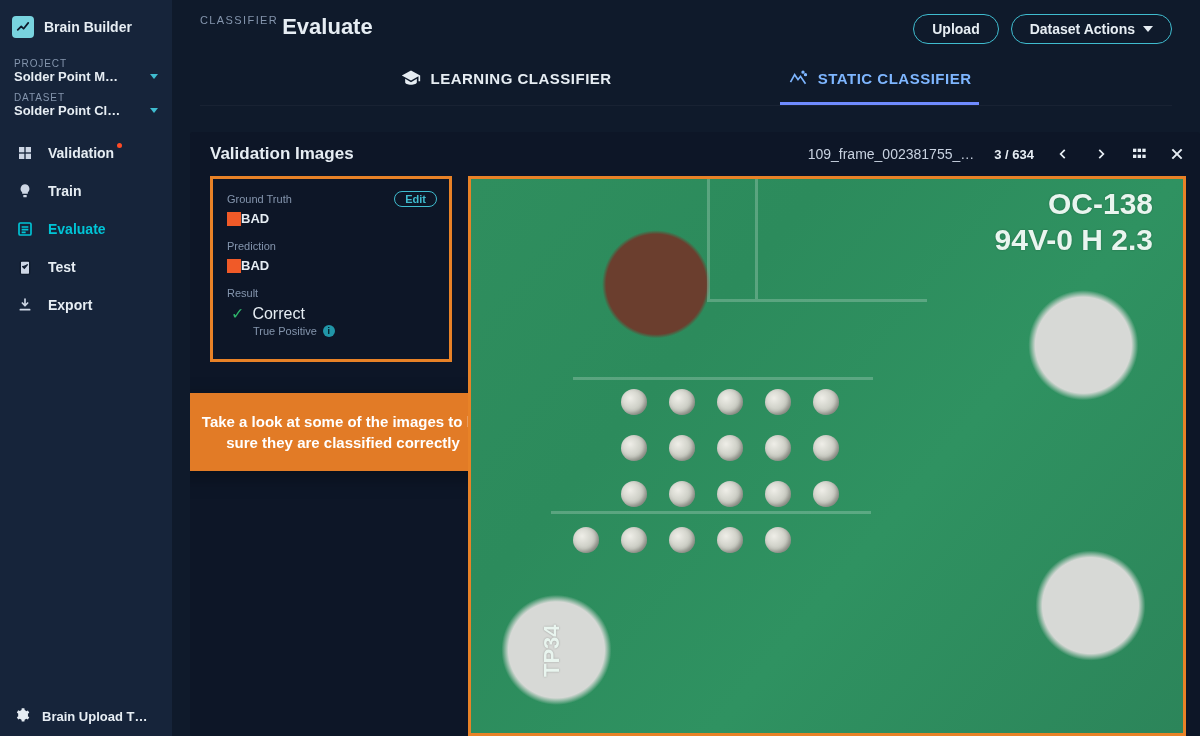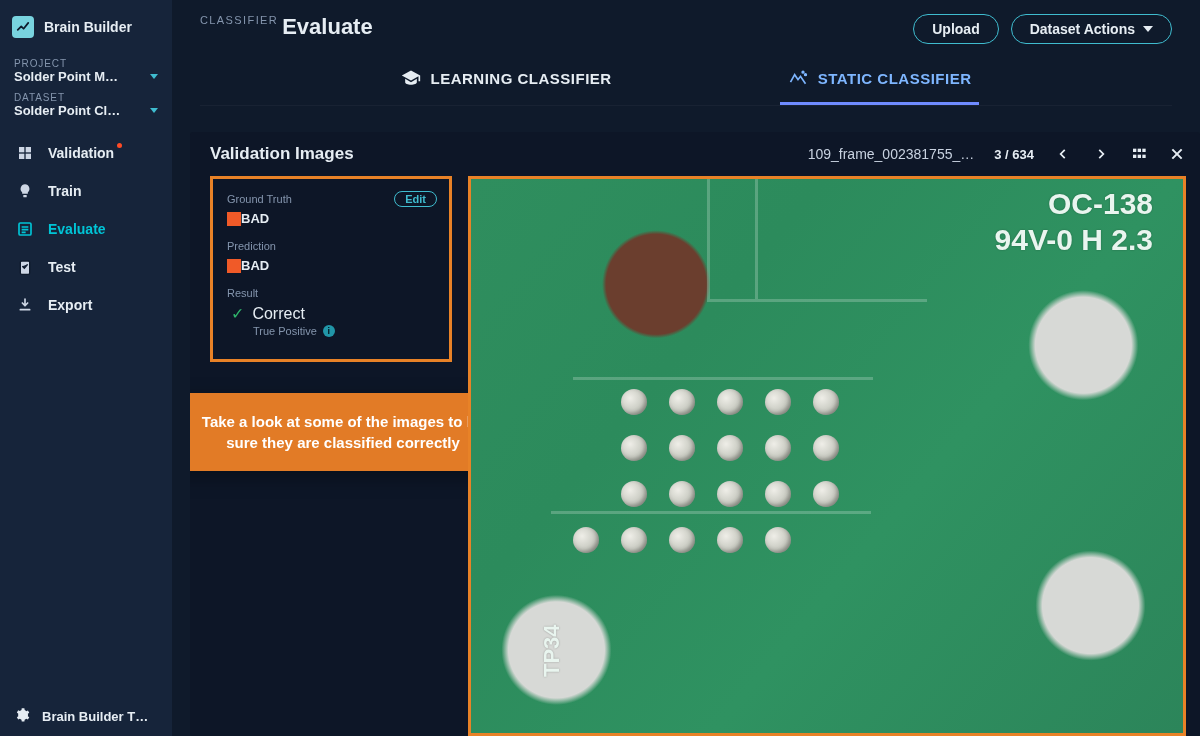--- a/index.html
+++ b/index.html
@@ -325,21 +325,21 @@
       <span>Export</span>
     </div>
   </nav>
 
   <div class="sidebar-foot">
     <span class="icon">
       <svg width="16" height="16" viewBox="0 0 24 24" fill="currentColor">
           <path d="M12 8a4 4 0 100 8 4 4 0 000-8zm9 4a7.9 7.9 0 00-.2-1.7l2.1-1.6-2-3.4-2.5 1A8 8 0 0016 4.6l-.4-2.6h-4L11.2 4.6a8 8 0 00-2.4 1.4l-2.5-1-2 3.4L6.4 10A8 8 0 006.2 12a8 8 0 00.2 1.7l-2.1 1.6 2 3.4 2.5-1a8 8 0 002.4 1.4l.4 2.6h4l.4-2.6a8 8 0 002.4-1.4l2.5 1 2-3.4-2.1-1.6c.1-.5.2-1.1.2-1.7z"></path>
         </svg>
     </span>
-    <span>Brain Builder T…</span>
+    <span>Brain Upload T…</span>
   </div>
 </aside>
 
 <main class="main">
   <div class="topbar">
     <div class="crumb-row">
       <div class="crumb">
         <span class="crumb-small">CLASSIFIER</span>
         <span class="crumb-big">Evaluate</span>
       </div>

